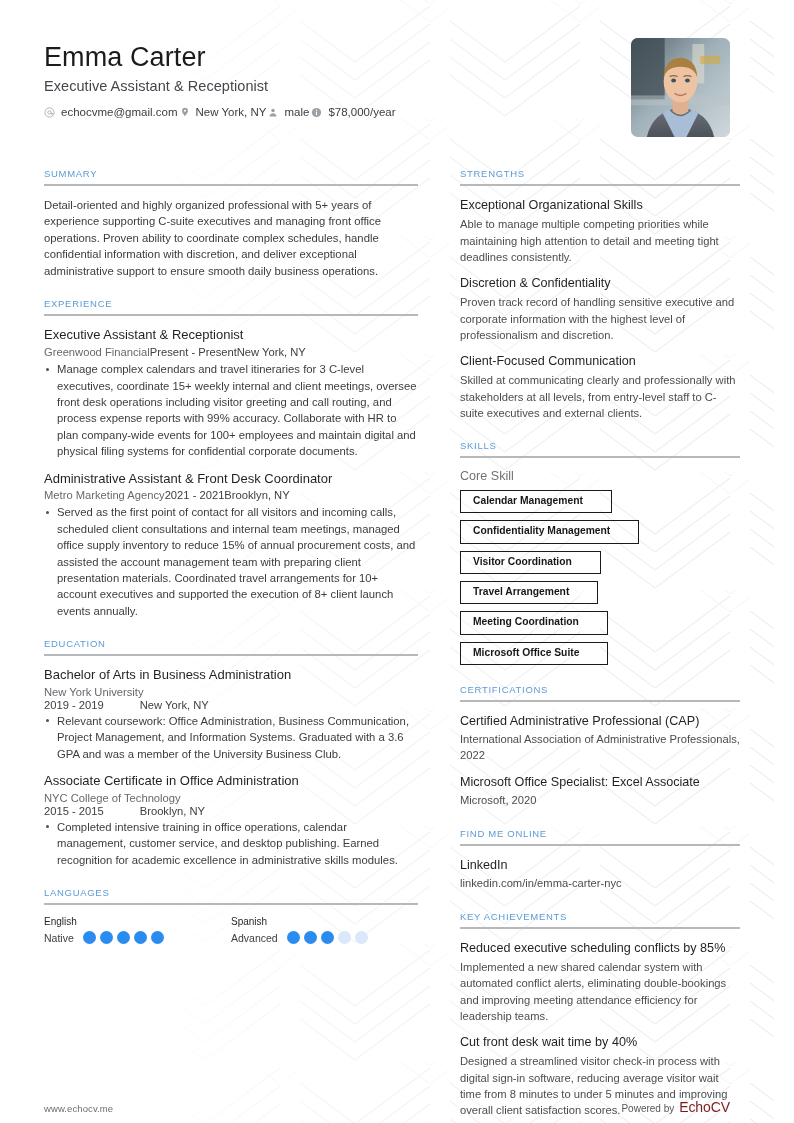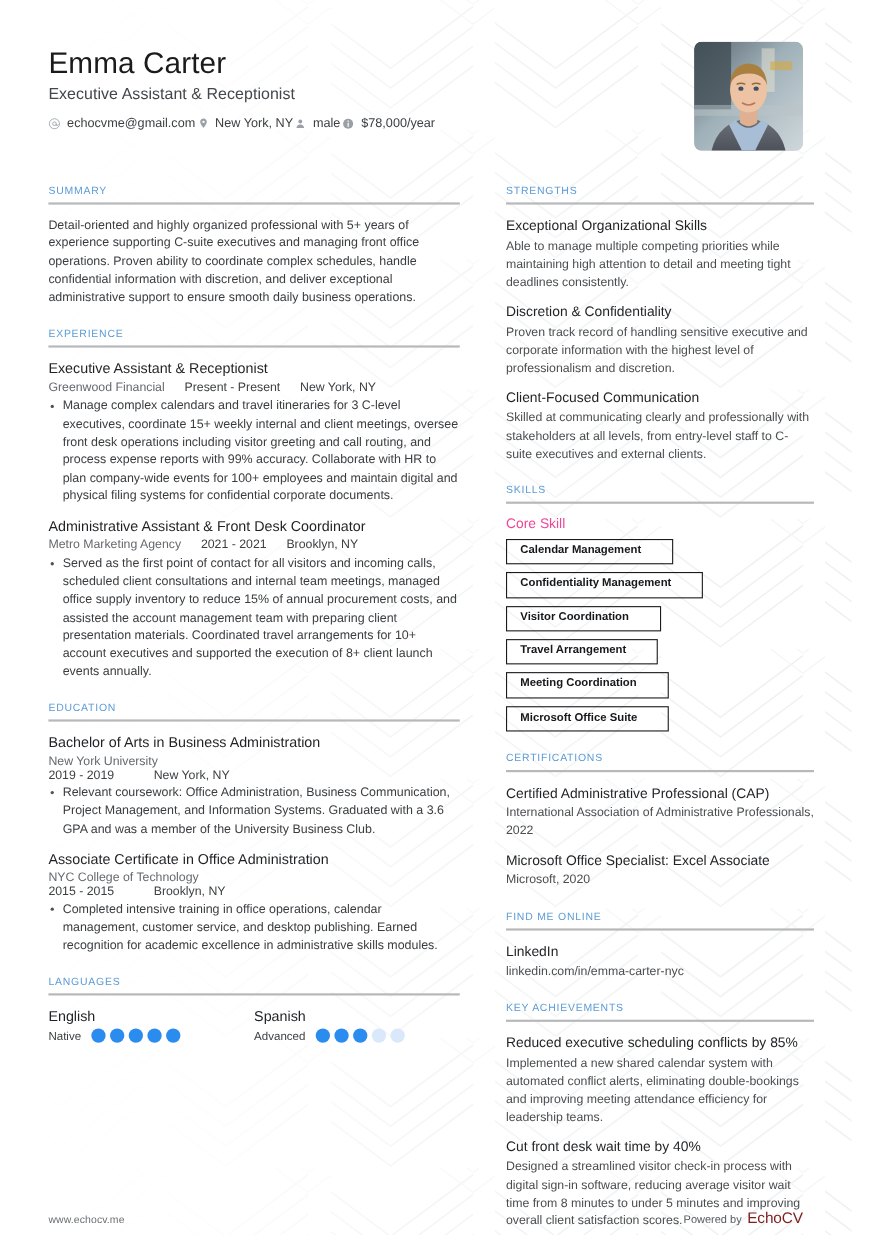--- a/index.html
+++ b/index.html
@@ -127,21 +127,20 @@
 
   .entry-title {
     font-size: 13px;
     color: #1f2124;
     font-weight: 400;
     line-height: 1.3;
   }
   .entry-meta {
     display: flex;
     align-items: baseline;
-    gap: 18px;
     margin-top: 2px;
     margin-bottom: 3px;
     flex-wrap: wrap;
   }
   .entry-org {
     font-size: 11.2px;
     color: #65696d;
   }
   .entry-dates {
     font-size: 11.2px;
@@ -182,21 +181,21 @@
     border-radius: 50%;
     background: #4d5154;
   }
 
   
   .lang-grid {
     display: flex;
   }
   .lang-item { width: 210px; }
   .lang-name {
-    font-size: 13px;
+    font-size: 10px;
     color: #1f2124;
     margin-bottom: 4px;
   }
   .lang-level-row {
     display: flex;
     align-items: center;
     gap: 9px;
   }
   .lang-level {
     font-size: 10.5px;
@@ -227,21 +226,21 @@
   .block-sub {
     font-size: 11.2px;
     line-height: 1.4;
     color: #4a4d50;
     margin-top: 1px;
   }
 
   
   .skill-group-label {
     font-size: 12.6px;
-    color: #ec4899;
+    color: #737373;
     margin-bottom: 7px;
   }
   .skill-tags {
     display: flex;
     flex-wrap: wrap;
     gap: 7px 9px;
   }
   .skill-tag {
     border: 1.4px solid #1a1a1a;
     padding: 5px 28px 6px 12px;

